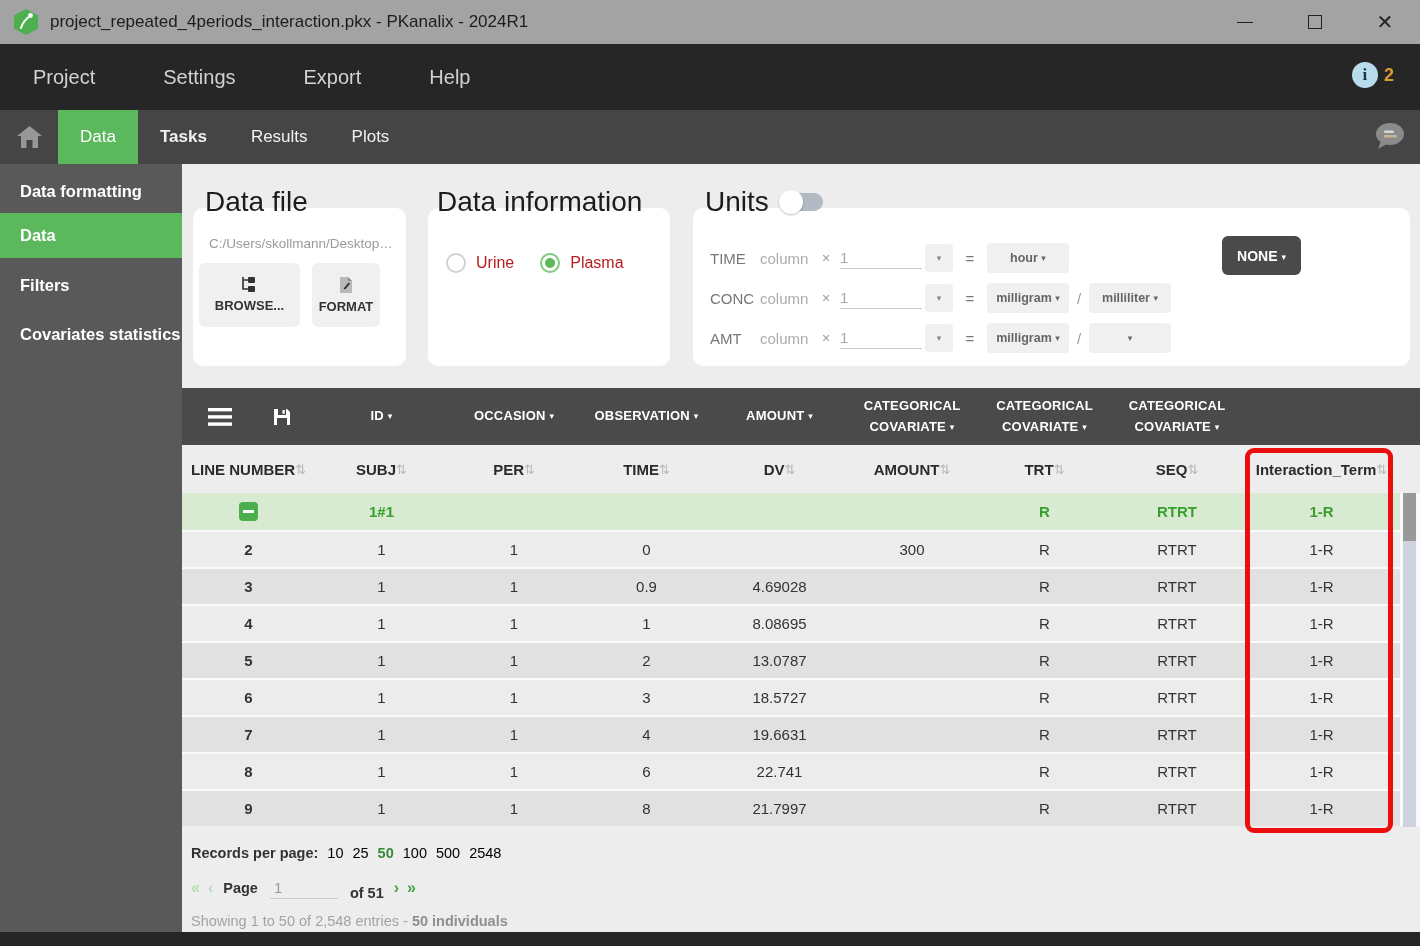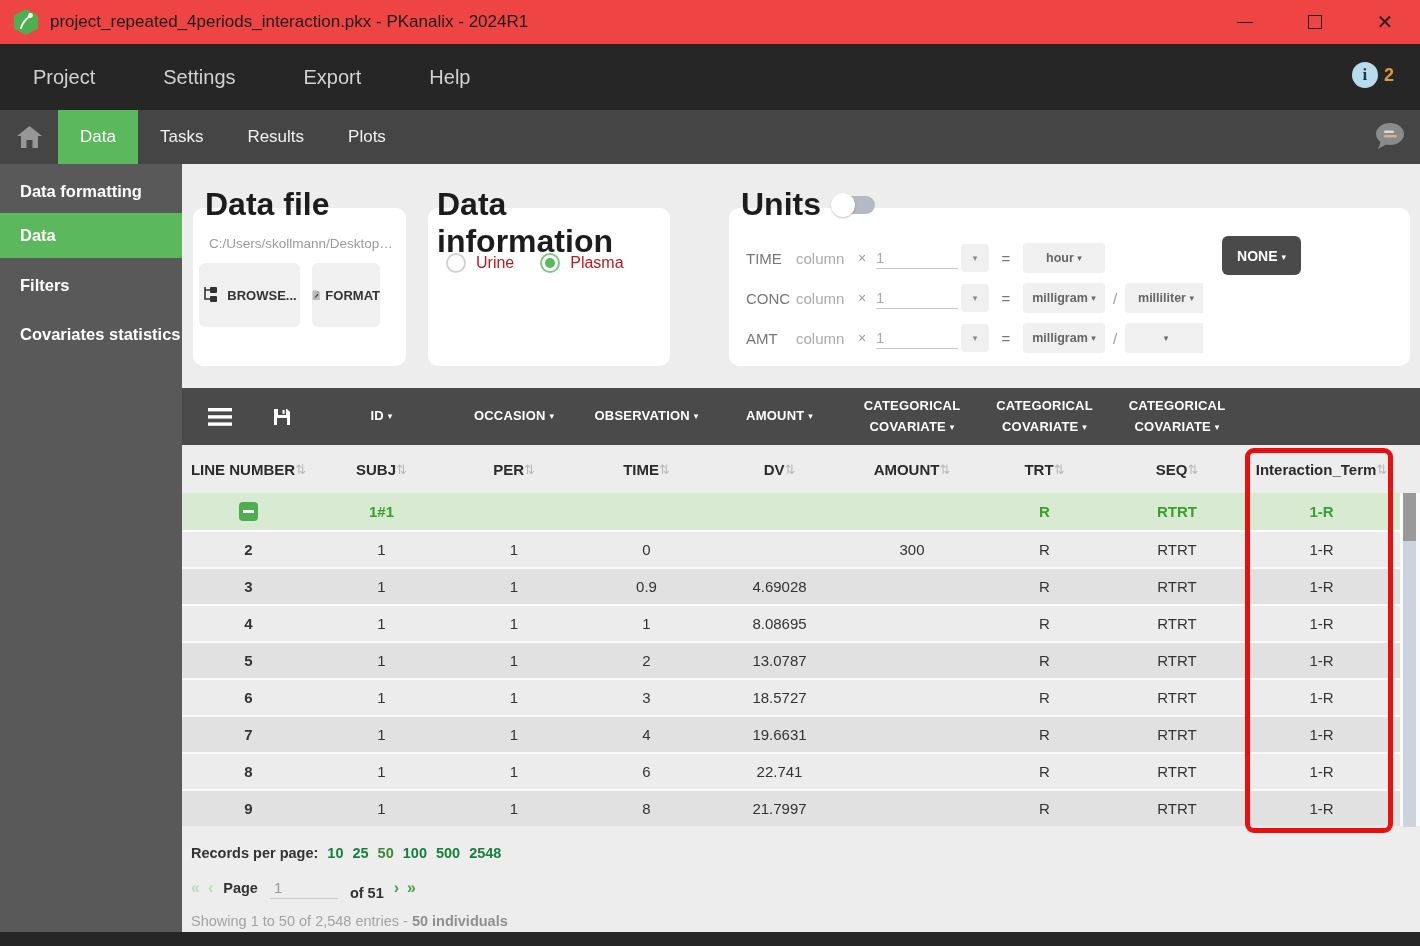--- a/index.html
+++ b/index.html
@@ -1,20 +1,20 @@
 <!DOCTYPE html>
 <html><head>
 <meta charset="utf-8">
 <style>
   * { box-sizing: border-box; margin: 0; padding: 0; }
   html,body { width:1420px; height:946px; overflow:hidden; }
   body { font-family:"Liberation Sans", sans-serif; position:relative; background:#ededed; }
 
   
-  .titlebar { position:absolute; left:0; top:0; width:1420px; height:44px; background:#ef4444; display:flex; align-items:center; z-index:10; }
+  .titlebar { position:absolute; left:0; top:0; width:1420px; height:44px; background:#a3a3a3; display:flex; align-items:center; z-index:10; }
   .titlebar .logo { margin-left:12px; width:28px; height:28px; }
   .titlebar .title { margin-left:10px; font-size:17px; color:#1d1d1d; }
   .wincontrols { position:absolute; right:0; top:0; height:44px; display:flex; align-items:center; }
   .winbtn { width:70px; height:44px; display:flex; align-items:center; justify-content:center; color:#222; font-size:17px; }
   .winbtn .sq { width:14px; height:14px; border:1px solid #222; display:block; }
   .winbtn.minimize span { display:block; width:16px; height:0; border-top:1.5px solid #222; }
   .winbtn.close { font-size:20px; font-weight:300; }
 
   
   .menubar { position:absolute; left:0; top:44px; width:1420px; height:66px; background:#262626; display:flex; align-items:center; }
@@ -22,45 +22,45 @@
   .menu-item:first-child { padding-left:33px; }
   .info-badge { position:absolute; right:26px; top:18px; display:flex; align-items:center; gap:6px; }
   .info-circle { width:26px; height:26px; border-radius:50%; background:#b9dcec; color:#17374a; font-weight:bold; font-size:17px; font-family:"Liberation Serif", serif; display:flex; align-items:center; justify-content:center; }
   .info-count { color:#dd9a34; font-weight:bold; font-size:18px; }
 
   
   .tabbar { position:absolute; left:0; top:110px; width:1420px; height:54px; background:#454545; display:flex; align-items:center; }
   .home-btn { width:58px; height:54px; display:flex; align-items:center; justify-content:center; }
   .tab { height:54px; display:flex; align-items:center; padding:0 22px; color:#f0f0f0; font-size:17px; }
   .tab.active { background:#5cb85c; color:#ffffff; }
-  .tab.bold { font-weight:normal; }
+  .tab.bold { font-weight:bold; }
   .chat-btn { position:absolute; right:14px; top:11px; width:34px; height:32px; }
 
   
   .sidebar { position:absolute; left:0; top:164px; width:182px; height:768px; background:#595959; }
   .side-item { color:#ffffff; font-size:16.5px; font-weight:bold; padding:18px 0 12px 20px; }
   .side-item.active { background:#5cb85c; padding-top:13px; padding-bottom:13px; }
 
   
   .main { position:absolute; left:182px; top:164px; width:1238px; height:768px; background:#ededed; }
   .panel { position:absolute; }
-  .panel h2 { position:relative; z-index:2; font-size:32px; font-weight:700; color:#1c1c1c; display:flex; align-items:center; gap:14px; }
+  .panel h2 { position:relative; z-index:2; font-size:28px; font-weight:400; color:#1c1c1c; display:flex; align-items:center; gap:14px; }
   .panel .card { position:absolute; left:0; right:0; top:22px; bottom:0; background:#ffffff; border-radius:10px; z-index:1; }
   .panel-datafile { left:193px; top:186px; width:213px; height:180px; }
   .panel-datafile h2 { margin-left:12px; }
   .panel-datainfo { left:428px; top:186px; width:242px; height:180px; }
   .panel-datainfo h2 { margin-left:9px; }
-  .panel-units { left:693px; top:186px; width:527px; height:180px;margin-left:36px; }
+  .panel-units { left:693px; top:186px; width:527px; height:180px; }
   .panel-units h2 { margin-left:12px; }
   .panel-cov { left:1203px; top:186px; width:207px; height:180px; }
   .panel-cov h2 { margin-left:13px; }
 
   .file-path { position:absolute; left:16px; top:28px; font-size:13.5px; color:#9a9a9a; white-space:nowrap; }
   .file-buttons { position:absolute; left:6px; top:55px; display:flex; gap:12px; }
-  .file-btn { width:101px; height:64px; background:#f0f0f0; border:none; border-radius:6px; display:flex; flex-direction:row; align-items:center; justify-content:center; gap:5px; font-family:inherit; font-size:13px; font-weight:bold; color:#333; cursor:pointer; }
+  .file-btn { width:101px; height:64px; background:#f0f0f0; border:none; border-radius:6px; display:flex; flex-direction:column; align-items:center; justify-content:center; gap:5px; font-family:inherit; font-size:13px; font-weight:bold; color:#333; cursor:pointer; }
   .file-btn.small { width:68px; }
 
   .radio-row { position:absolute; left:18px; top:45px; display:flex; align-items:center; gap:10px; }
   .radio { width:20px; height:20px; border-radius:50%; border:2px solid #d2d2d2; background:#fff; position:relative; }
   .radio.checked { border-color:#7ec97e; }
   .radio.checked::after { content:""; position:absolute; left:3px; top:3px; width:10px; height:10px; border-radius:50%; background:#5cb85c; }
   .radio-label { color:#b91c1c; font-size:16px; margin-right:16px; }
 
   .toggle { width:40px; height:18px; background:#b4bac4; border-radius:9px; position:relative; }
   .toggle .knob { position:absolute; left:-4px; top:-3px; width:24px; height:24px; background:#ffffff; border-radius:50%; box-shadow:0 1px 2px rgba(0,0,0,.25); }
@@ -101,21 +101,21 @@
   .minus-sq::after { content:""; width:11px; height:3px; background:#fff; }
 
   .vscroll { position:absolute; left:1403px; top:493px; width:13px; height:334px; background:#cdd3dc; }
   .vscroll .thumb { width:13px; height:48px; background:#999999; }
 
   .redbox { position:absolute; left:1245px; top:448px; width:148px; height:385px; border:5px solid #ea0e0e; border-radius:9px; z-index:40; pointer-events:none; }
 
   
   .tfoot { position:absolute; left:191px; top:845px; font-size:14.5px; }
   .records-line { display:flex; align-items:center; gap:9px; color:#333; font-weight:600; }
-  .records-line .opt { color:#15803d; font-weight:700; cursor:pointer; }
+  .records-line .opt { color:#000000; font-weight:400; cursor:pointer; }
   .records-line .opt.selected { color:#378a37; font-weight:bold; }
   .page-line { margin-top:13px; display:flex; align-items:center; color:#333; font-weight:600; }
   .pg-arrow { font-size:16px; cursor:pointer; }
   .pg-arrow.pale { color:#b5dcb5; }
   .pg-arrow.green { color:#44a344; }
   .page-word { margin:0 12px 0 10px; }
   .page-input { width:68px; border:none; border-bottom:1px solid #cccccc; background:transparent; color:#999; font-size:15px; font-family:inherit; padding:2px 4px; }
   .of-label { margin:11px 10px 0 12px; }
   .showing-line { margin-top:12px; color:#a3a3a3; font-weight:400; }
   .showing-line b { color:#8f8f8f; }

